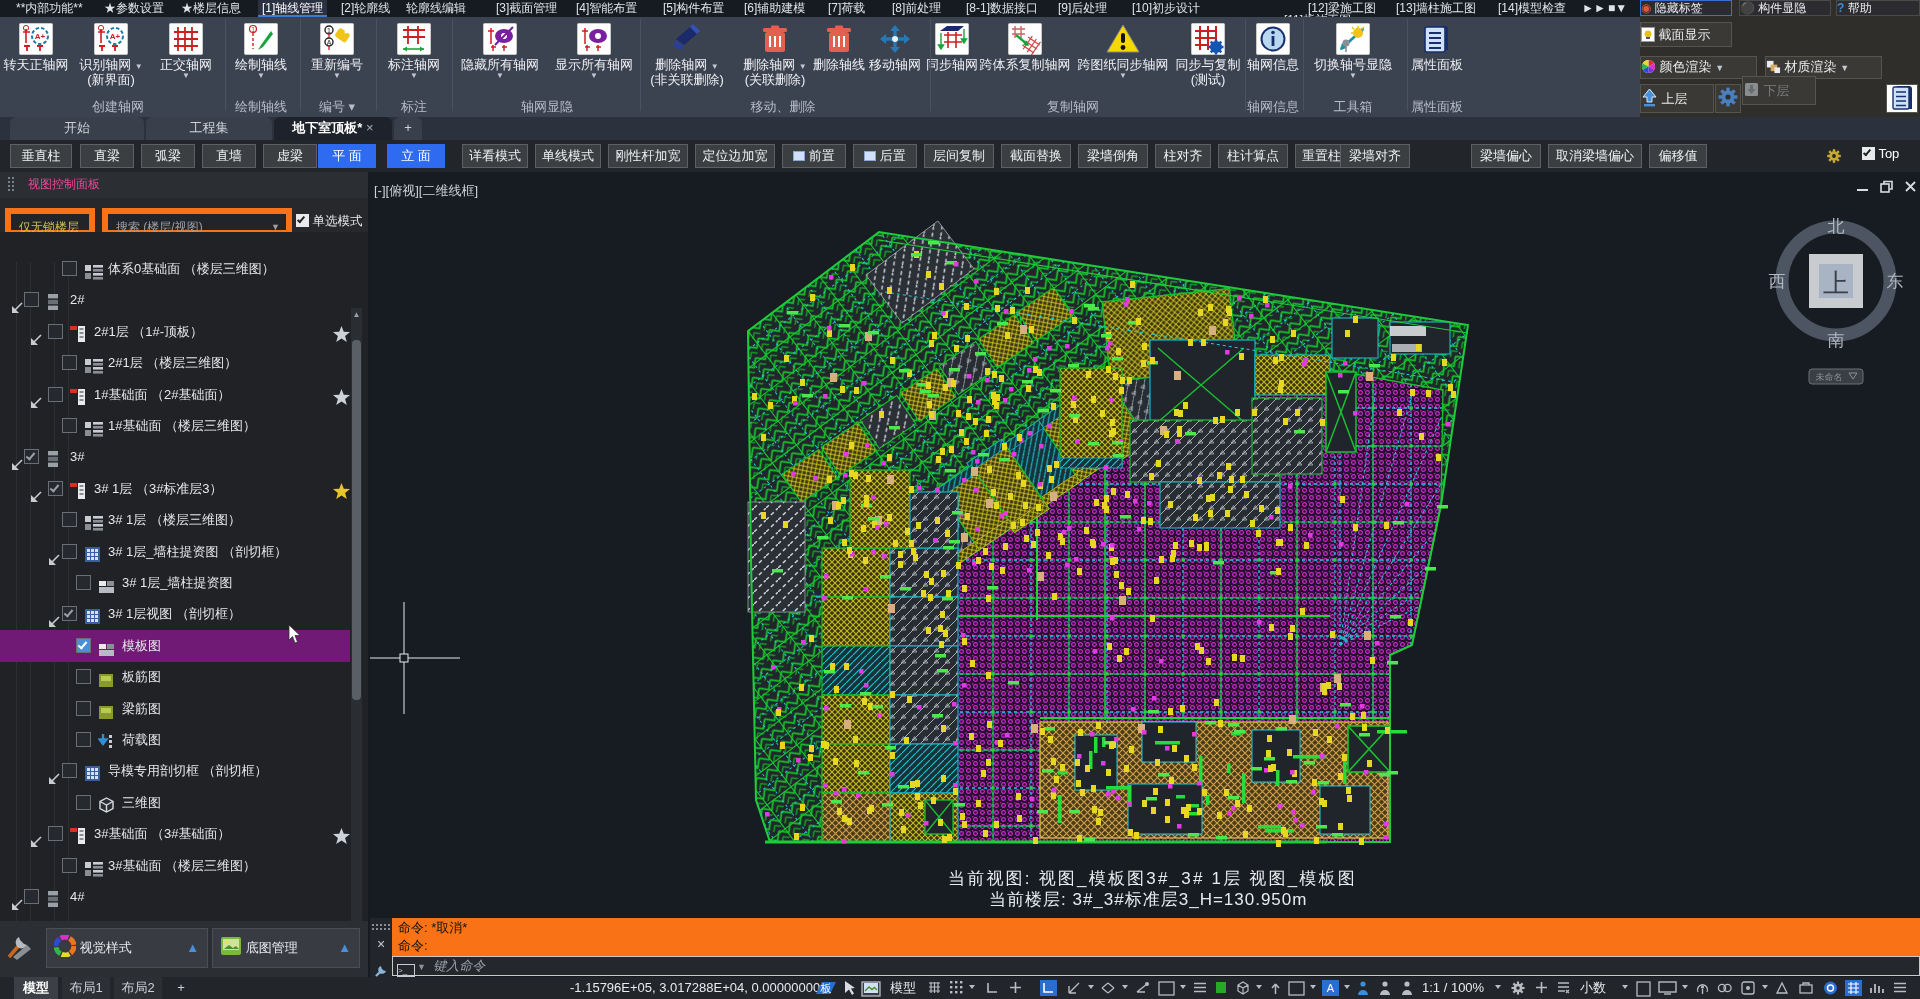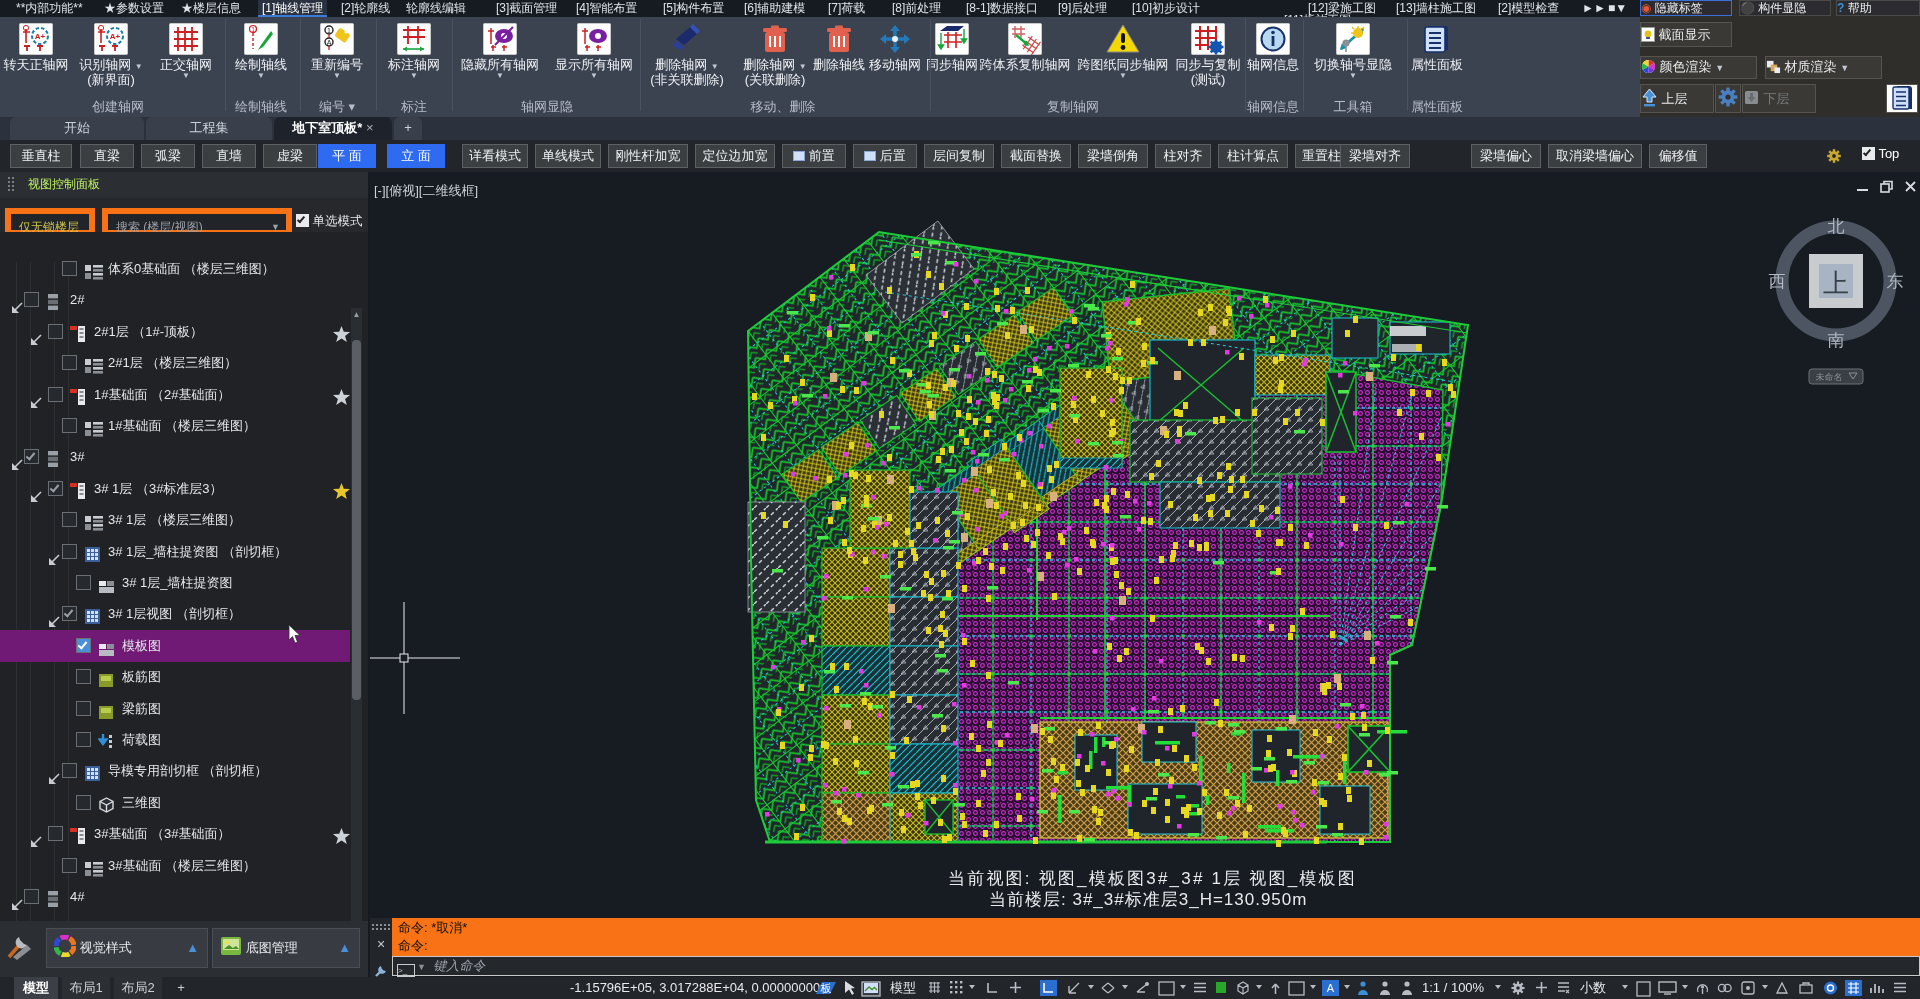--- a/index.html
+++ b/index.html
@@ -22,21 +22,21 @@
 
 #tabrow{position:absolute;left:0;top:117px;width:1920px;height:23px;background:#2c323d;}
 .dtab{position:absolute;top:0;height:23px;background:#39404b;color:#cdd2da;font-size:13px;text-align:center;line-height:22px;border-radius:6px 6px 0 0;}
 .dtabsel{background:#1e232b;color:#fff;font-weight:bold;}
 
 #toolbar2{position:absolute;left:0;top:140px;width:1920px;height:32px;background:#22252a;}
 .tbtn{position:absolute;top:4px;height:24px;background:#3c3f42;border:1px solid #5d6165;color:#eef0f2;font-size:13px;text-align:center;line-height:22px;}
 .tblue{background:#2e6bf0;border-color:#2e6bf0;color:#fff;}
 
 #lpanel{position:absolute;left:0;top:172px;width:368px;height:805px;background:#26282b;}
-#lphead{position:absolute;left:0;top:0;width:368px;height:26px;background:#2b2e33;color:#bef264;font-size:12px;line-height:25px;}
+#lphead{position:absolute;left:0;top:0;width:368px;height:26px;background:#2b2e33;color:#ec4899;font-size:12px;line-height:25px;}
 .combo{position:absolute;background:#212429;border:6px solid #f97316;color:#c6cad0;font-size:12px;line-height:26px;}
 .tree{position:absolute;left:0;top:60px;width:368px;height:860px;background:#202225;color:#e6e8eb;font-size:13px;}
 .trow{position:absolute;left:0;width:350px;height:32px;line-height:32px;white-space:nowrap;}
 .tsel{background:#701a75;}
 .cb{position:absolute;top:8px;width:15px;height:15px;background:#26292d;border:1px solid #6a6f76;}
 .exp{position:absolute;top:10px;width:12px;height:12px;}
 .ck{position:absolute;left:3px;top:1px;width:5px;height:9px;border:solid #9aa0a8;border-width:0 2px 2px 0;transform:rotate(40deg);}
 .ckw{border-color:#fff;}
 .wcheck{display:inline-block;width:13px;height:13px;background:#e8eaec;position:relative;vertical-align:-2px;}
 .wcheck i{position:absolute;left:3px;top:1px;width:4px;height:8px;border:solid #222;border-width:0 2px 2px 0;transform:rotate(40deg);}
@@ -65,21 +65,21 @@
       <div class="mitem" style="left:659px;padding:0 4px;text-align:center;">[5]构件布置</div>
       <div class="mitem" style="left:740px;padding:0 4px;">[6]辅助建模</div>
       <div class="mitem" style="left:824px;padding:0 4px;">[7]荷载</div>
       <div class="mitem" style="left:888px;padding:0 4px;">[8]前处理</div>
       <div class="mitem" style="left:962px;padding:0 4px;">[8-1]数据接口</div>
       <div class="mitem" style="left:1054px;padding:0 4px;">[9]后处理</div>
       <div class="mitem" style="left:1128px;padding:0 4px;">[10]初步设计</div>
       <div class="mitem" style="left:1280px;padding:0 4px;margin-top:12px;">[11]板施工图</div>
       <div class="mitem" style="left:1304px;padding:0 4px;">[12]梁施工图</div>
       <div class="mitem" style="left:1392px;padding:0 4px;">[13]墙柱施工图</div>
-      <div class="mitem" style="left:1494px;padding:0 4px;">[2]模型检查</div>
+      <div class="mitem" style="left:1494px;padding:0 4px;">[14]模型检查</div>
       <div class="mitem" style="left:1578px;padding:0 4px;">►►</div>
       <div class="mitem" style="left:1604px;padding:0 4px;">■▼</div>
     </div>
     <div id="ribbon">
       <div class="ritem" style="left:-9px;width:90px;">
         <svg class="ricon" width="34" height="32" viewBox="0 0 34 32" style="">
           <rect x="0.5" y="0.5" width="33" height="31" rx="1" fill="#fff" stroke="#c9c9c9"></rect>
           <path d="M7 6 v14 M4 9 h7" stroke="#cc2020" stroke-width="1.6" fill="none"></path>
           <circle cx="21" cy="13" r="8" fill="none" stroke="#1a7fa8" stroke-width="2" stroke-dasharray="3.5,2"></circle>
           <text x="21" y="16" font-size="8" fill="#cc2020" text-anchor="middle" font-weight="bold">A+</text>
@@ -339,21 +339,21 @@
               <line x1="11" y1="11" x2="11" y2="1.6" transform="rotate(90 11 11)"></line>
               <line x1="11" y1="11" x2="11" y2="1.6" transform="rotate(135 11 11)"></line>
               <line x1="11" y1="11" x2="11" y2="1.6" transform="rotate(180 11 11)"></line>
               <line x1="11" y1="11" x2="11" y2="1.6" transform="rotate(225 11 11)"></line>
               <line x1="11" y1="11" x2="11" y2="1.6" transform="rotate(270 11 11)"></line>
               <line x1="11" y1="11" x2="11" y2="1.6" transform="rotate(315 11 11)"></line>
             </g>
           </g>
           <circle cx="11" cy="11" r="2.6" fill="#2f2e2b"></circle>
         </svg></div>
-      <div class="rbtn" style="left:102px;top:84px;width:74px;height:29px;line-height:27px;color:#7a7d80;"><svg width="17" height="17" viewBox="0 0 17 17" style="vertical-align:-4px;">
+      <div class="rbtn" style="left:102px;top:76px;width:74px;height:29px;line-height:27px;color:#7a7d80;"><svg width="17" height="17" viewBox="0 0 17 17" style="vertical-align:-4px;">
           <rect x="2" y="1" width="13" height="13" rx="1.5" fill="#8a8d90"></rect>
           <path d="M8.5 12 L4.5 7 H7 V3 H10 V7 H12.5 Z" fill="#6a6d70"></path>
         </svg> 下层</div>
       <div class="rbtn" style="left:246px;top:84px;width:32px;height:29px;text-align:center;line-height:31px;background:#fff;"><svg width="22" height="26" viewBox="0 0 22 26">
           <path d="M6 1 h12 a3 3 0 0 1 3 3 v20 h-15 Z" fill="#17306b"></path>
           <rect x="2" y="2" width="16" height="22" rx="1.5" fill="#cfe0f8" stroke="#17306b" stroke-width="1.4"></rect>
           <path d="M5 7 h10 M5 11.5 h10 M5 16 h10 M5 20.5 h10" stroke="#17306b" stroke-width="1.6"></path>
         </svg></div>
     </div>
     <div id="tabrow">

